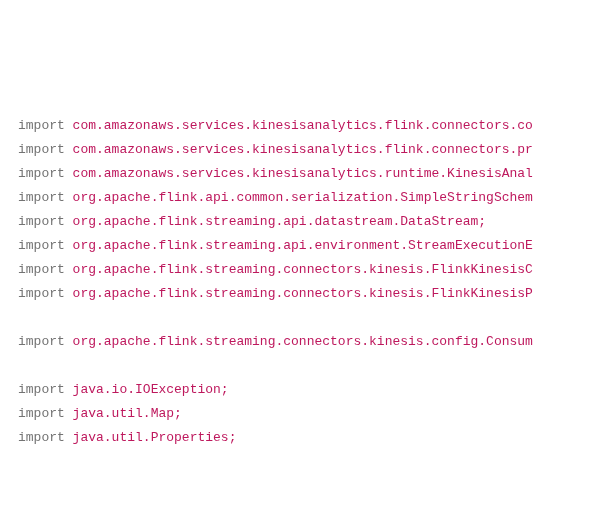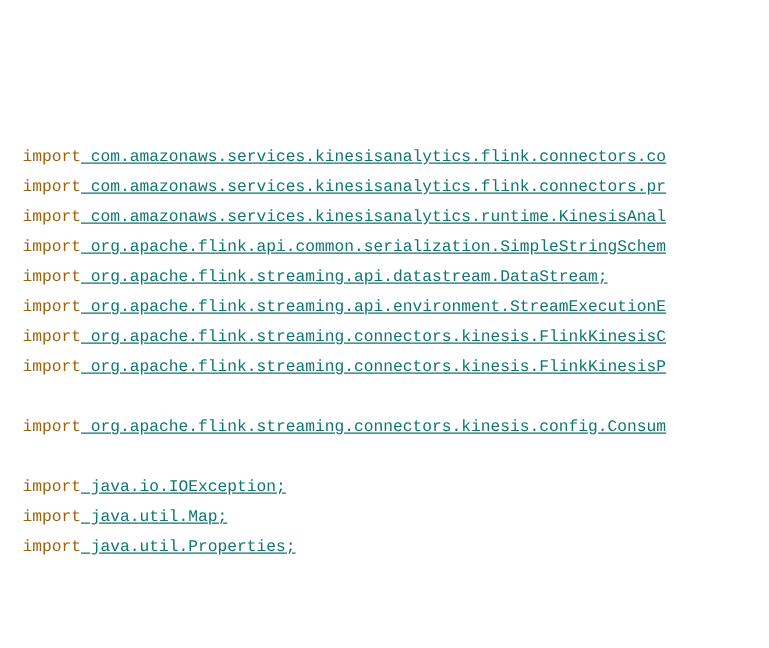--- a/index.html
+++ b/index.html
@@ -6,22 +6,22 @@
       margin: 0;
       padding: 18px;
       background: #ffffff;
       font-family: "SFMono-Regular", Consolas, "Liberation Mono", Menlo, Courier, monospace;
       font-size: 13px;
       line-height: 24px;
       color: #111;
       white-space: pre;
       overflow-x: hidden;
     }
-    .kw { color: #a16207; }
-    .plain { color: #0f766e; text-decoration: underline; }
+    .kw { color: #737373; }
+    .plain { color: #be185d; }
     .line { display: block; height: 24px; }
     .blank { display: block; height: 24px; }
     .code-block { user-select: text; }
   </style>
 </head>
 <body>
 
 
 
 <div class="code-block"><span class="line"><span class="kw">import</span><span class="plain"> com.amazonaws.services.kinesisanalytics.flink.connectors.co</span></span><span class="line"><span class="kw">import</span><span class="plain"> com.amazonaws.services.kinesisanalytics.flink.connectors.pr</span></span><span class="line"><span class="kw">import</span><span class="plain"> com.amazonaws.services.kinesisanalytics.runtime.KinesisAnal</span></span><span class="line"><span class="kw">import</span><span class="plain"> org.apache.flink.api.common.serialization.SimpleStringSchem</span></span><span class="line"><span class="kw">import</span><span class="plain"> org.apache.flink.streaming.api.datastream.DataStream;</span></span><span class="line"><span class="kw">import</span><span class="plain"> org.apache.flink.streaming.api.environment.StreamExecutionE</span></span><span class="line"><span class="kw">import</span><span class="plain"> org.apache.flink.streaming.connectors.kinesis.FlinkKinesisC</span></span><span class="line"><span class="kw">import</span><span class="plain"> org.apache.flink.streaming.connectors.kinesis.FlinkKinesisP</span></span><span class="blank"></span><span class="line"><span class="kw">import</span><span class="plain"> org.apache.flink.streaming.connectors.kinesis.config.Consum</span></span><span class="blank"></span><span class="line"><span class="kw">import</span><span class="plain"> java.io.IOException;</span></span><span class="line"><span class="kw">import</span><span class="plain"> java.util.Map;</span></span><span class="line"><span class="kw">import</span><span class="plain"> java.util.Properties;</span></span><span class="blank"></span><span class="blank"></span><span class="blank"></span></div>

